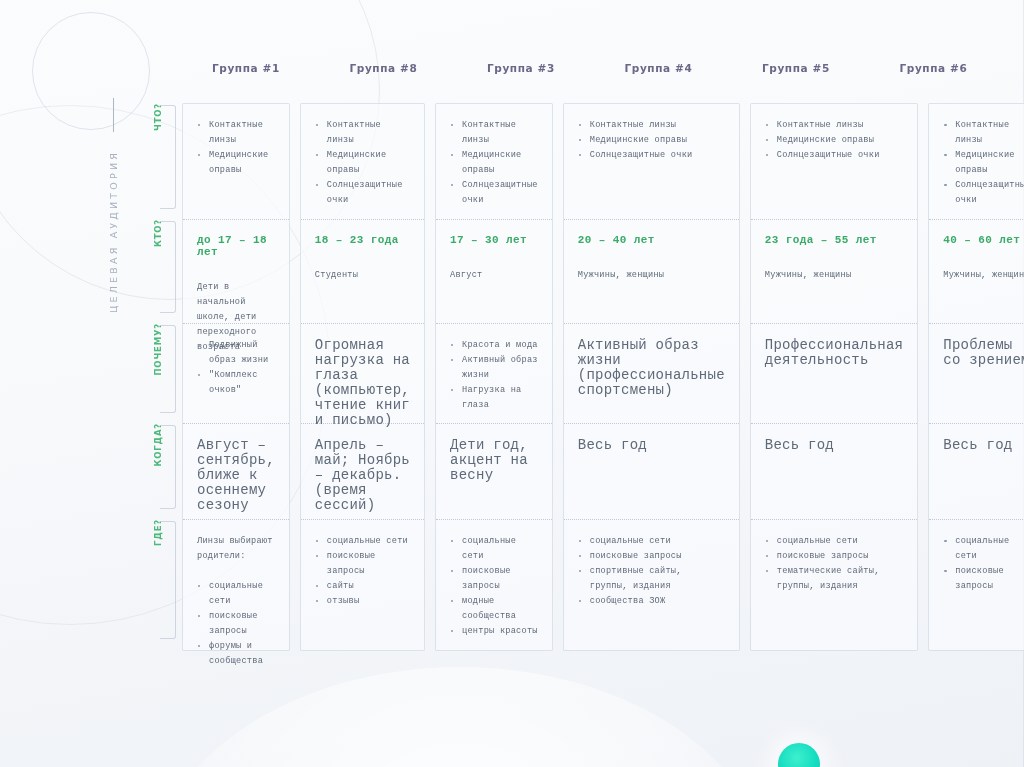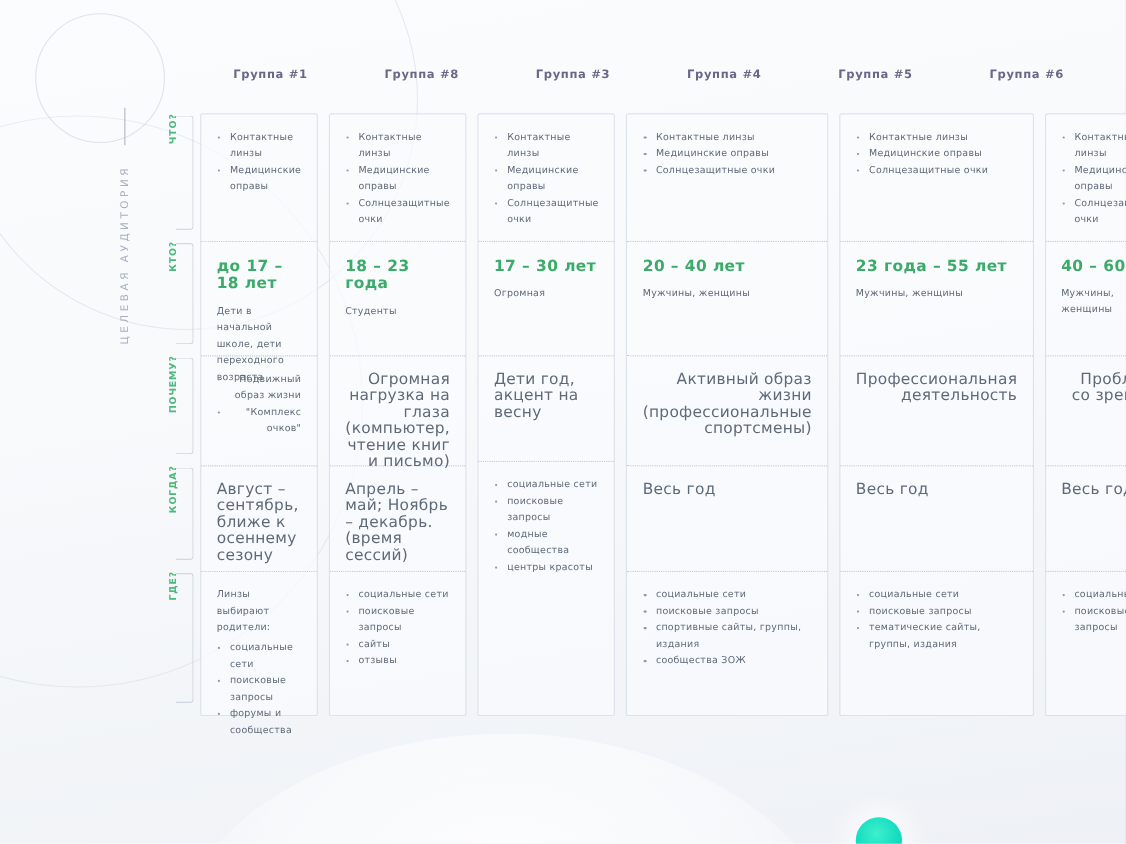--- a/index.html
+++ b/index.html
@@ -146,26 +146,27 @@
     border: 1px solid rgba(182,192,210,0.42);
     border-radius: 2px;
     display: flex;
     flex-direction: column;
   }
 
   .cell {
     padding: 14px 14px 12px 14px;
     border-bottom: 1px dotted rgba(172,184,205,0.75);
     position: relative;
+    font-family: Liberation Mono, monospace;
   }
   .cell:last-child { border-bottom: none; }
 
   .r-what  { height: 116px; }
   .r-who   { height: 104px; }
-  .r-why   { height: 100px; text-align: right; }
+  .r-why   { height: 100px; }
   .r-when  { height: 96px; }
   .r-where { height: 130px; }
 
   ul.bullets { list-style: none; }
   ul.bullets li {
     position: relative;
     padding-left: 12px;
     font-size: 8.6px;
     line-height: 15px;
     color: #5f6a79;
@@ -184,28 +185,28 @@
     font-size: 14px;
     line-height: 15px;
     color: #5f6a79;
     letter-spacing: 0.25px;
   }
   p.lead {
     font-size: 8.6px;
     line-height: 15px;
     color: #5f6a79;
     letter-spacing: 0.25px;
-    margin-bottom: 3px;
+    margin-bottom: 15px;
   }
   .age {
-    font-size: 14px;
+    font-size: 11px;
     font-weight: 700;
     color: #3aab68;
     letter-spacing: 0.4px;
-    margin-bottom: 10px;
+    margin-bottom: 22px;
   }
   .sub {
     font-size: 8.6px;
     line-height: 15px;
     color: #5f6a79;
     letter-spacing: 0.25px;
   }
 </style>
 </head>
 <body>
@@ -316,21 +317,28 @@
       <div class="col">
         <div class="cell r-what">
           <ul class="bullets">
             <li>Контактные линзы</li>
             <li>Медицинские оправы</li>
             <li>Солнцезащитные очки</li>
           </ul>
         </div>
         <div class="cell r-who">
           <div class="age">17 – 30 лет</div>
-          <div class="sub">Огромная</div>
+          <div class="sub">Август</div>
+        </div>
+        <div class="cell r-why">
+          <ul class="bullets">
+            <li>Красота и мода</li>
+            <li>Активный образ жизни</li>
+            <li>Нагрузка на глаза</li>
+          </ul>
         </div>
         <div class="cell r-when">
           <p class="plain">Дети год, акцент на весну</p>
         </div>
         <div class="cell r-where">
           <ul class="bullets">
             <li>социальные сети</li>
             <li>поисковые запросы</li>
             <li>модные сообщества</li>
             <li>центры красоты</li>

